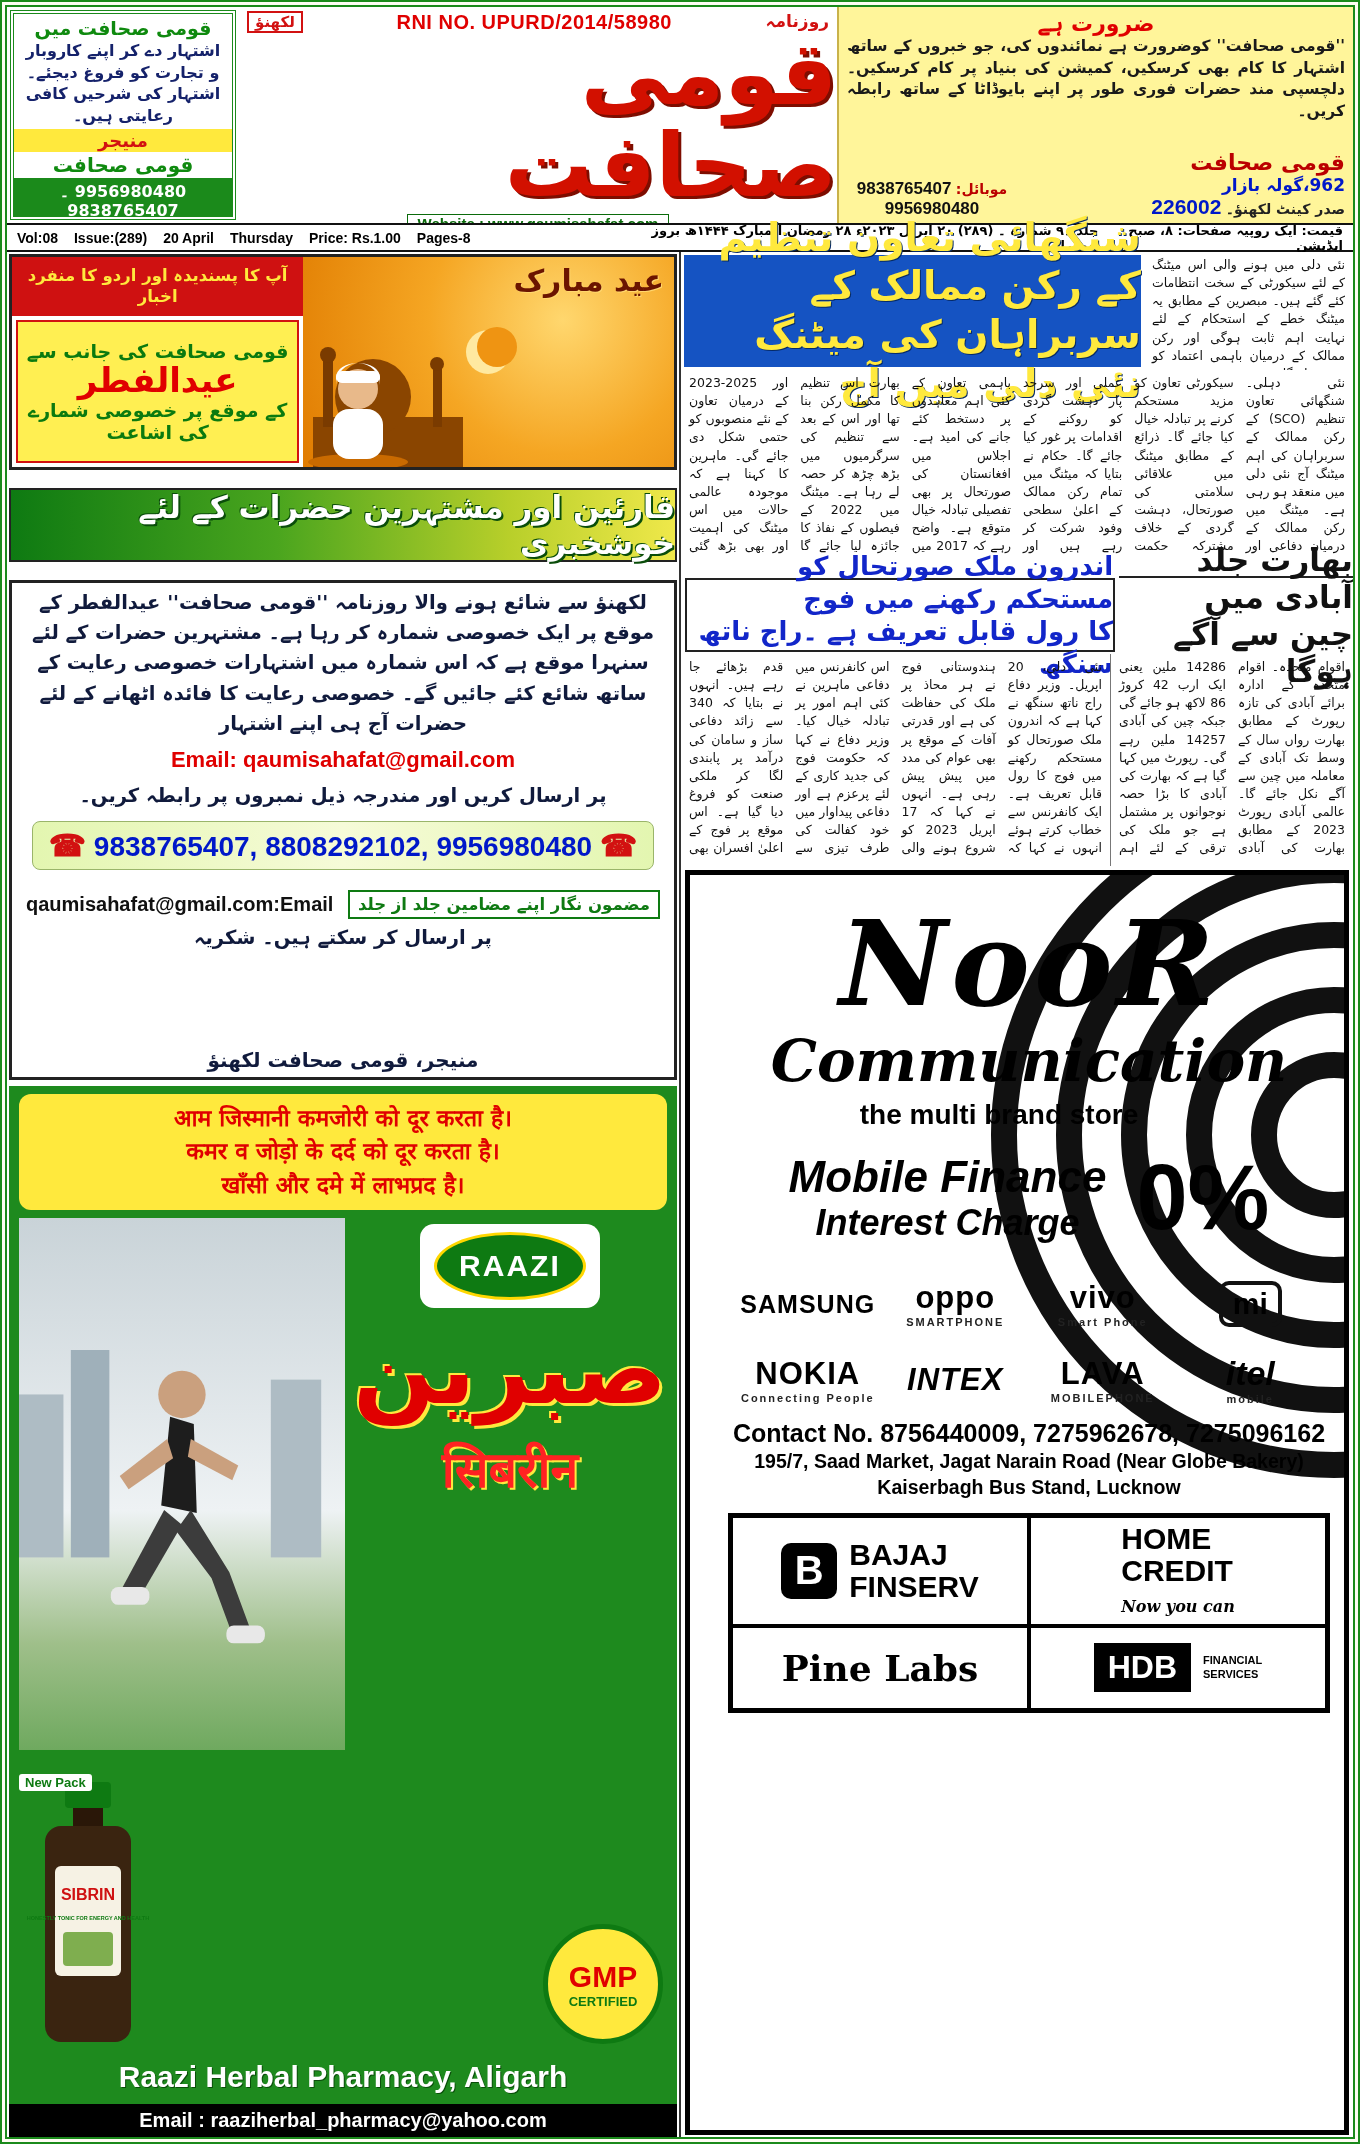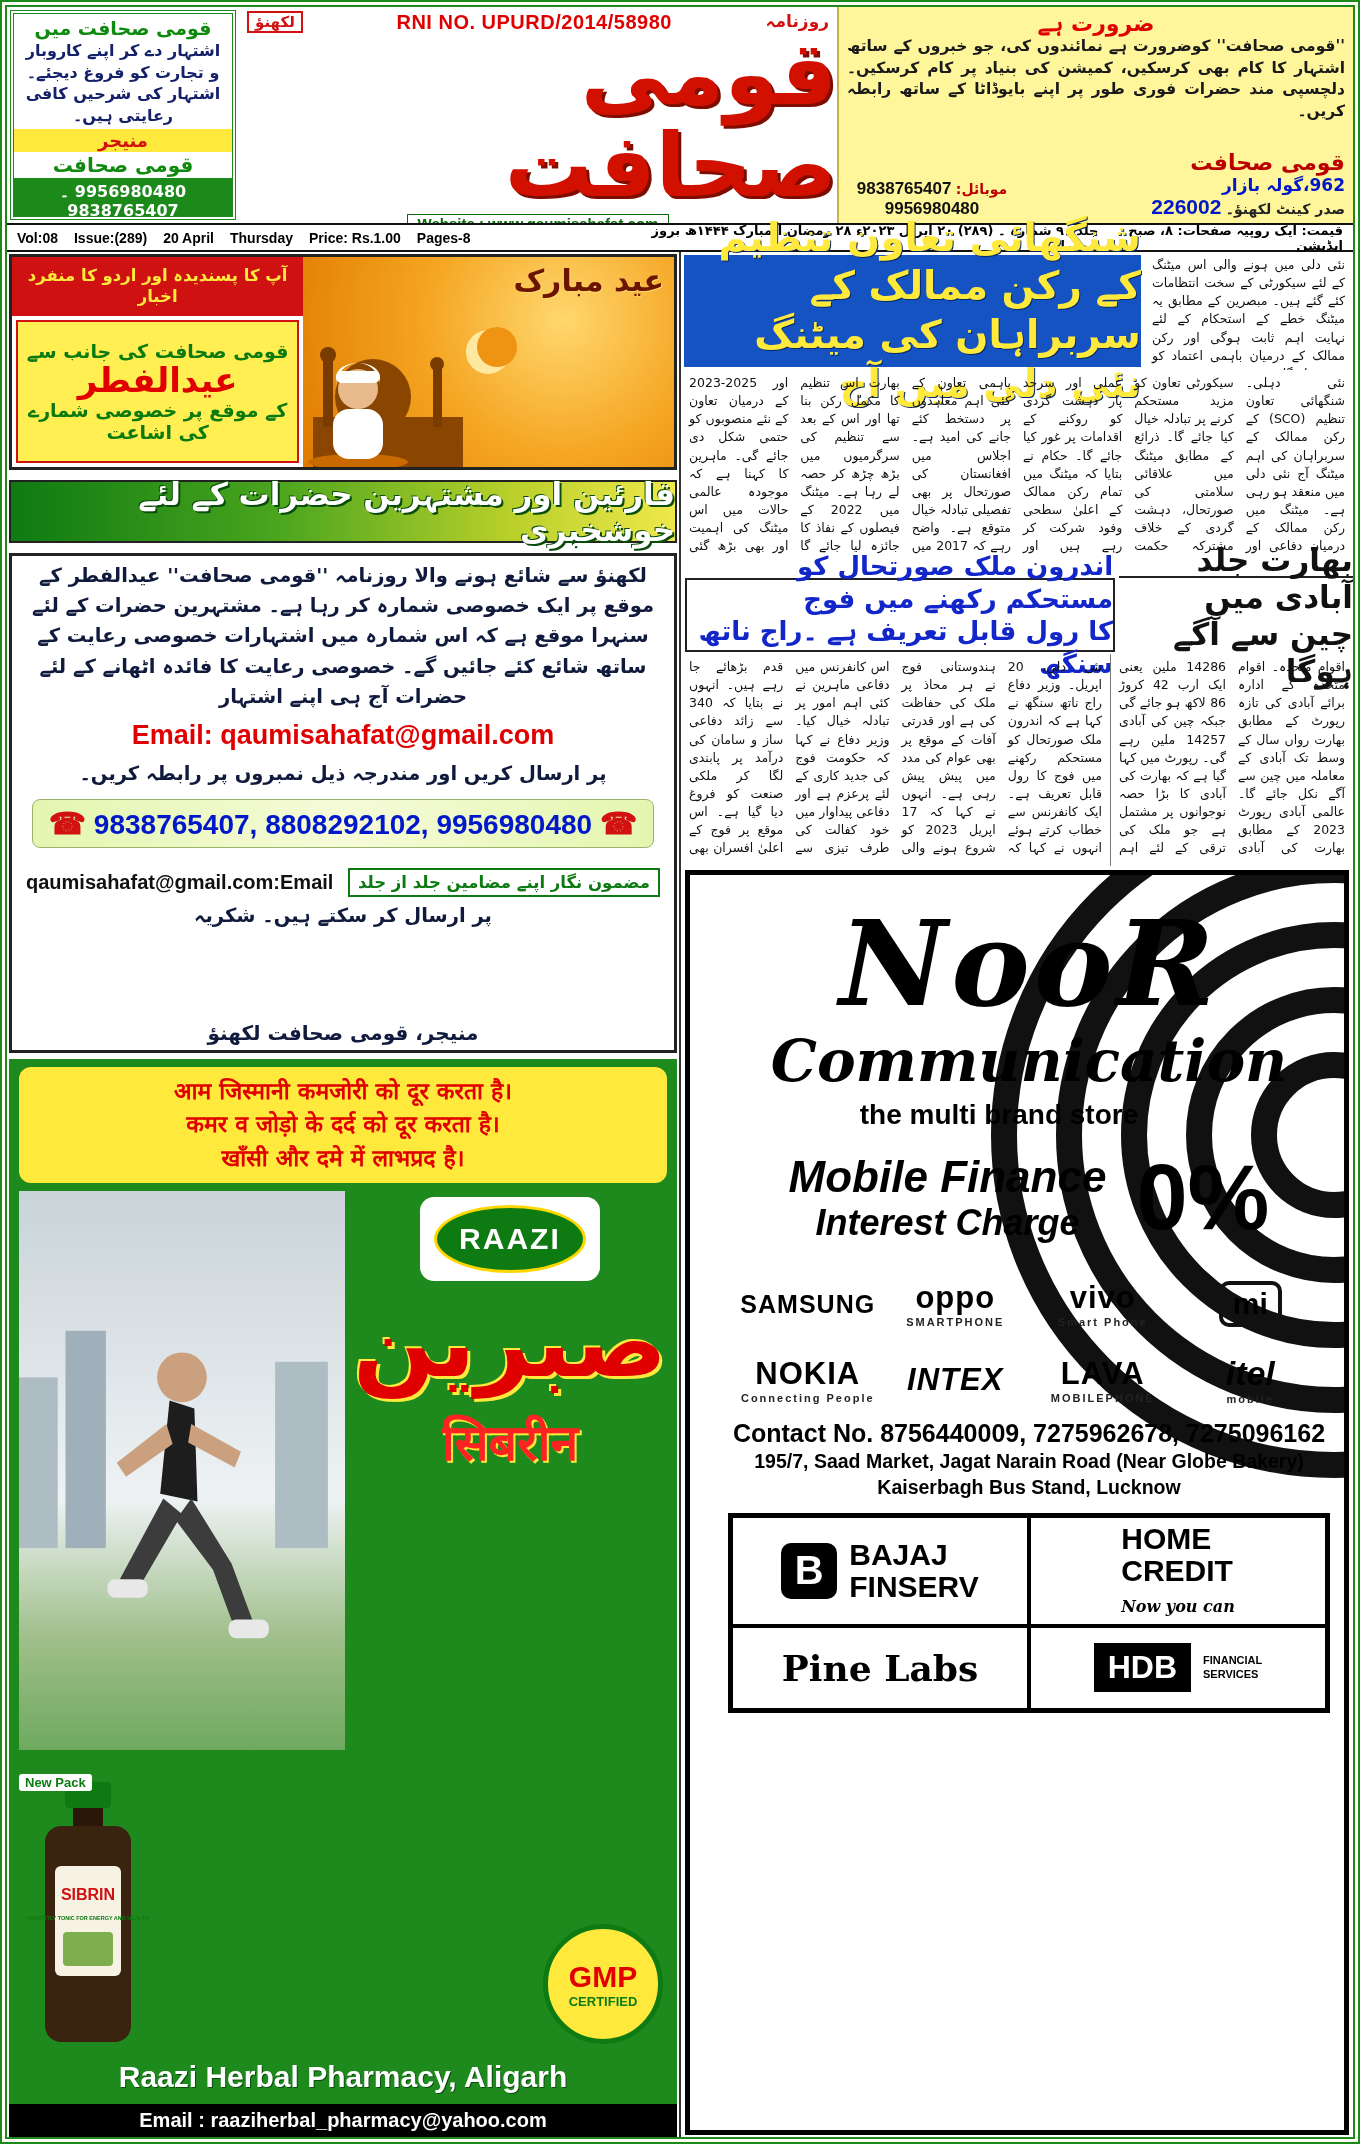--- a/index.html
+++ b/index.html
@@ -62,30 +62,30 @@
   .eid-yellow { flex:1; background:#ffef52; border:2px solid #d21111; margin:4px; text-align:center;
                 display:flex; flex-direction:column; justify-content:center; }
   .eid-g { color:#0b7a0f; font-weight:bold; font-size:19px; }
   .eid-r { color:#e00000; font-weight:bold; font-size:34px; line-height:1.1; }
   .eid-img { flex:1; position:relative; background:radial-gradient(circle at 70% 30%, #ffd76e 0%, #f5a623 45%, #e07b00 100%); overflow:hidden; }
   .eid-mubarak { position:absolute; top:6px; right:10px; color:#6b1400; font-weight:bold; font-size:30px; text-shadow:1px 1px 0 #ffd76e; }
   .eid-img svg { position:absolute; bottom:0; left:0; }
   .eid-kid { position:absolute; right:18px; bottom:8px; }
 
   
-  .goodnews { height:63px; margin:8px 2px; border:2px solid #222;
+  .goodnews { height:74px; margin:16px 2px; border:2px solid #222;
               background:linear-gradient(90deg,#0e7a12 0%,#4aa51e 40%,#b8cf2a 75%,#efe84a 100%);
               color:#fff; font-weight:bold; font-size:31px; display:flex; align-items:center; justify-content:center;
               text-shadow:2px 2px 0 #0a4d0a, -1px -1px 0 #0a4d0a; }
 
   
   .promo-box { height:500px; margin:2px; border:3px solid #222; padding:5px 14px; display:flex;
                flex-direction:column; text-align:center; overflow:hidden; }
   .promo-para { color:#101a3c; font-size:19.5px; font-weight:bold; line-height:1.55; }
-  .promo-email { color:#e00000; font-weight:bold; font-size:27px; margin:8px 0; }
+  .promo-email { color:#e00000; font-weight:bold; font-size:22px; margin:8px 0; }
   .phones-strip { background:linear-gradient(90deg,#e3f6b0,#f6fbd8,#e3f6b0); border:1px solid #9ab56a; border-radius:8px;
                   margin:10px 6px; padding:6px 0; font-size:28px; font-weight:bold; color:#0018c9; }
   .phone-ico { color:#d21111; font-size:30px; }
   .email2-row { display:flex; align-items:center; justify-content:space-between; margin:10px 0 4px; }
   .email2 { font-weight:bold; font-size:20px; color:#111; }
   .writers-box { border:2px solid #0e7a12; color:#0e7a12; font-weight:bold; font-size:16.5px; padding:3px 8px; }
   .signature { margin-top:auto; font-weight:bold; font-size:20px; color:#101a3c; }
 
   
   .raazi { flex:1; margin:4px 2px 0; background:#1e8a1e; display:flex; flex-direction:column; overflow:hidden; position:relative; }

